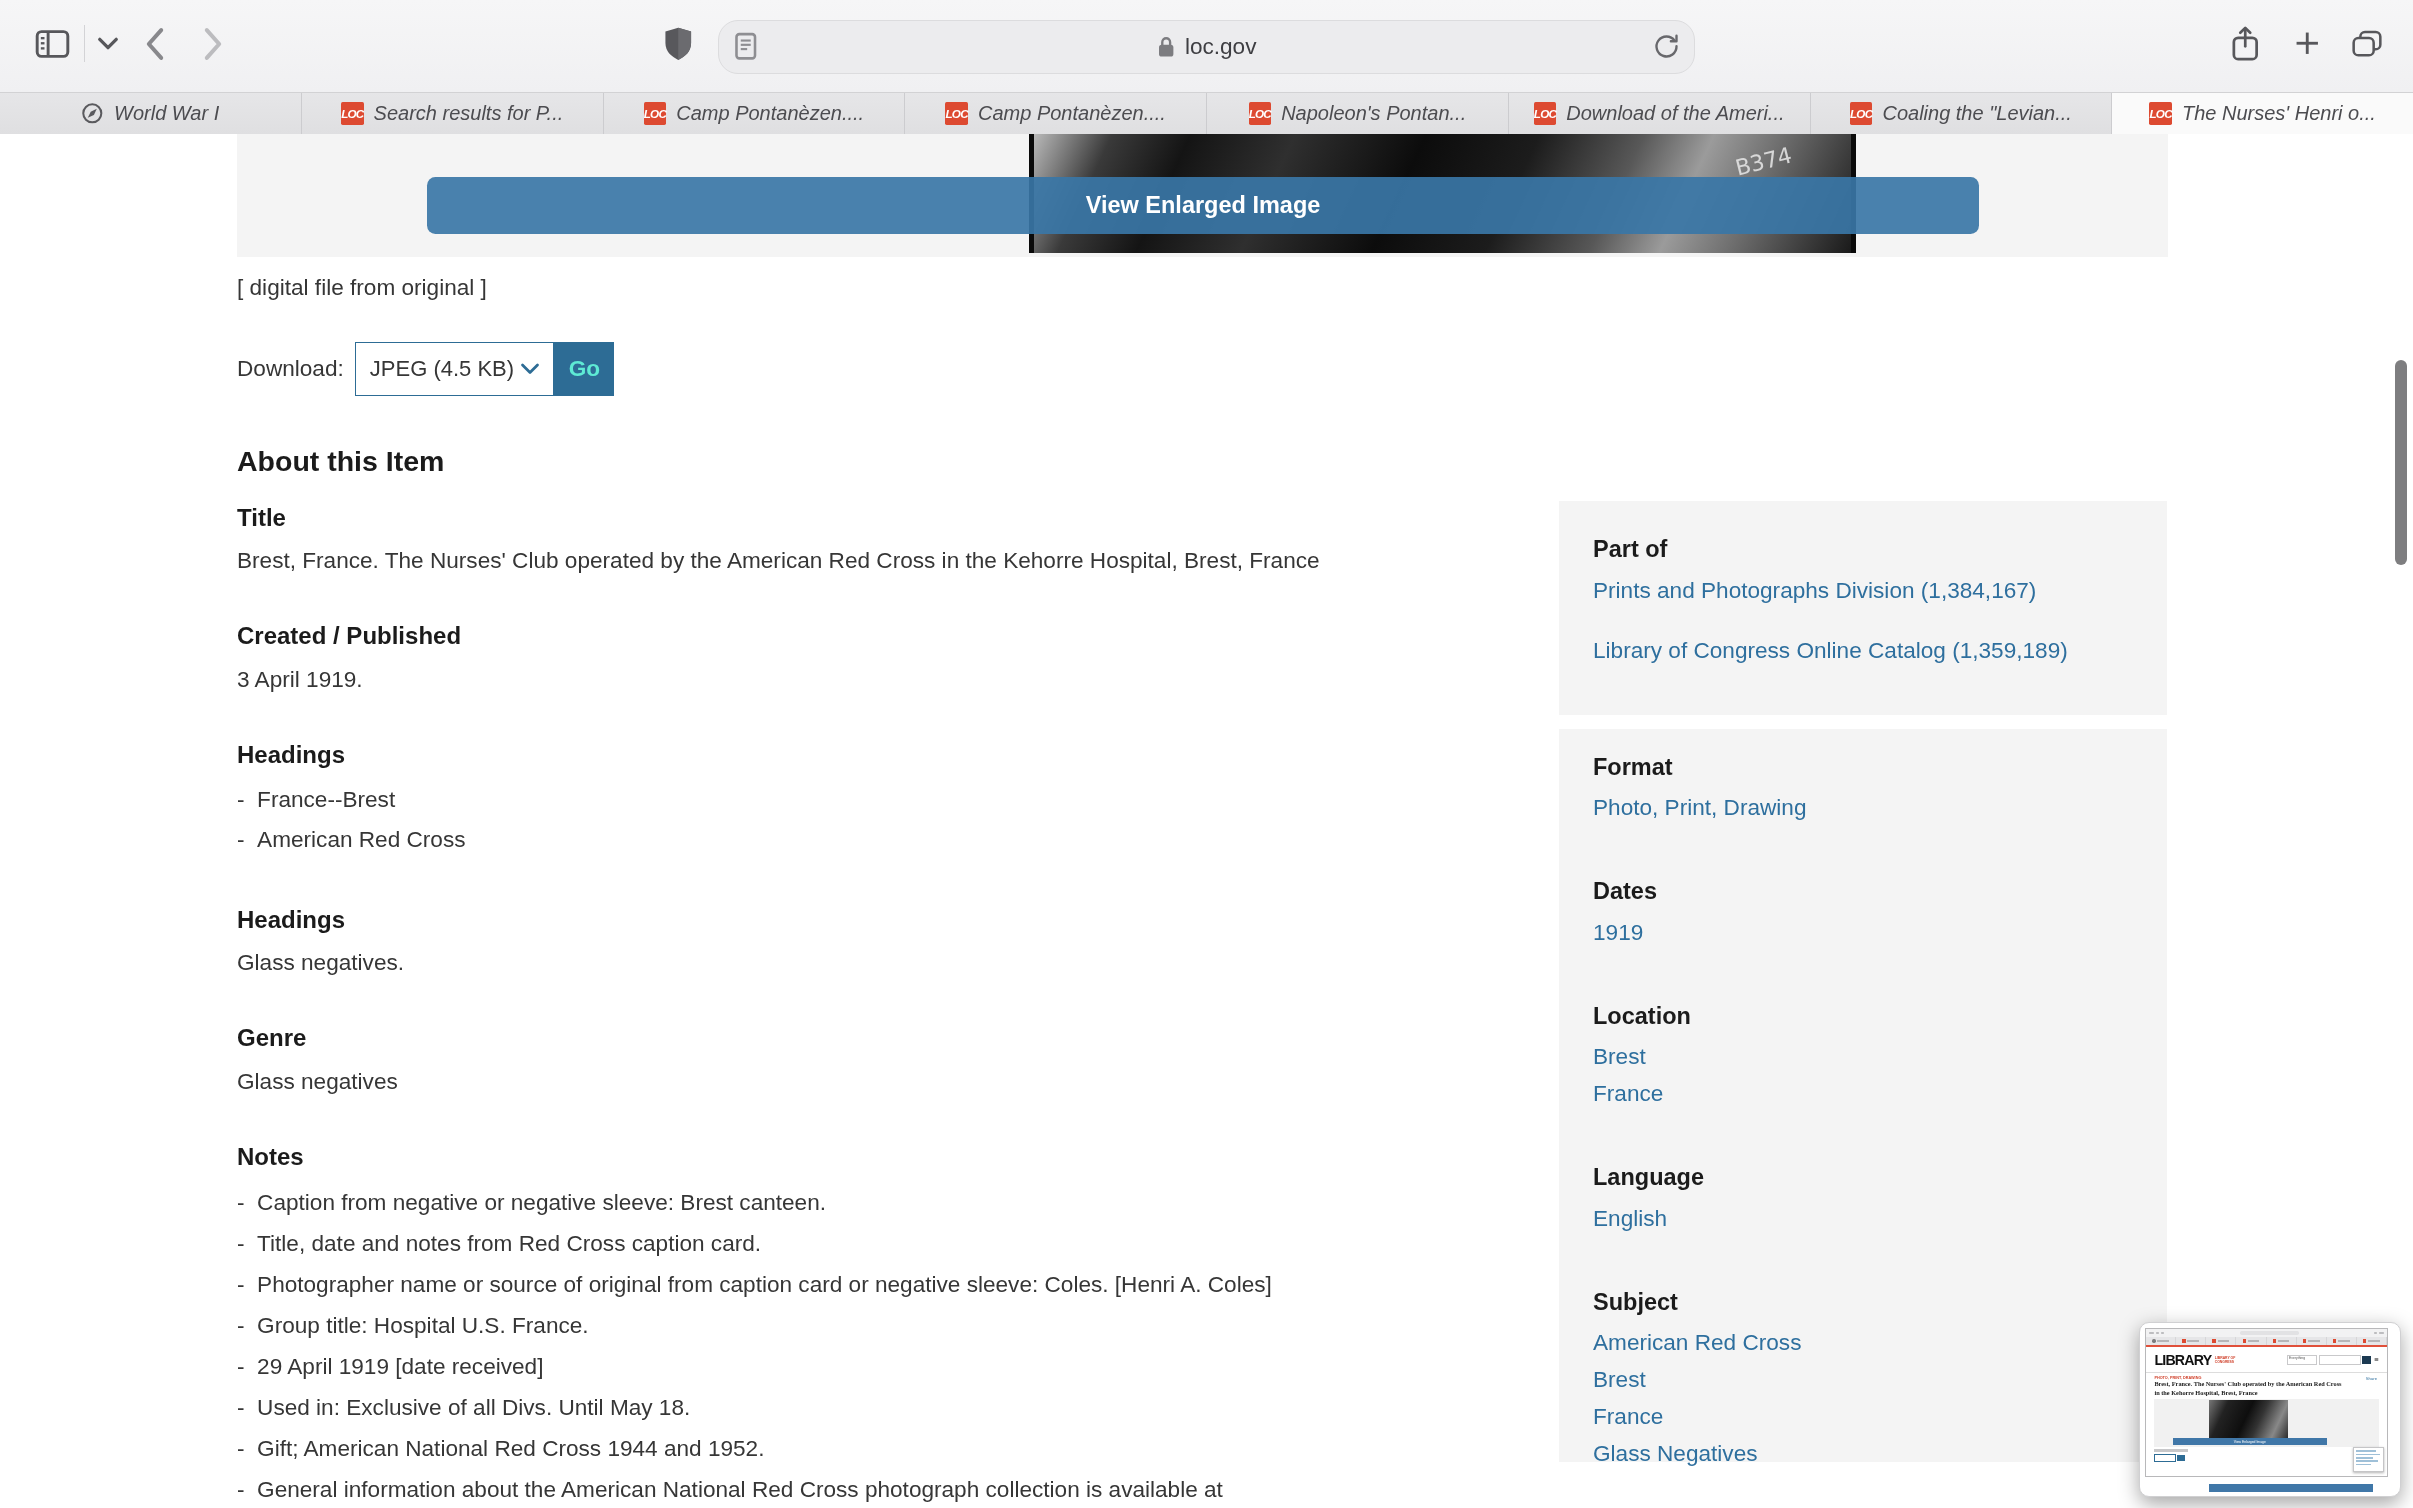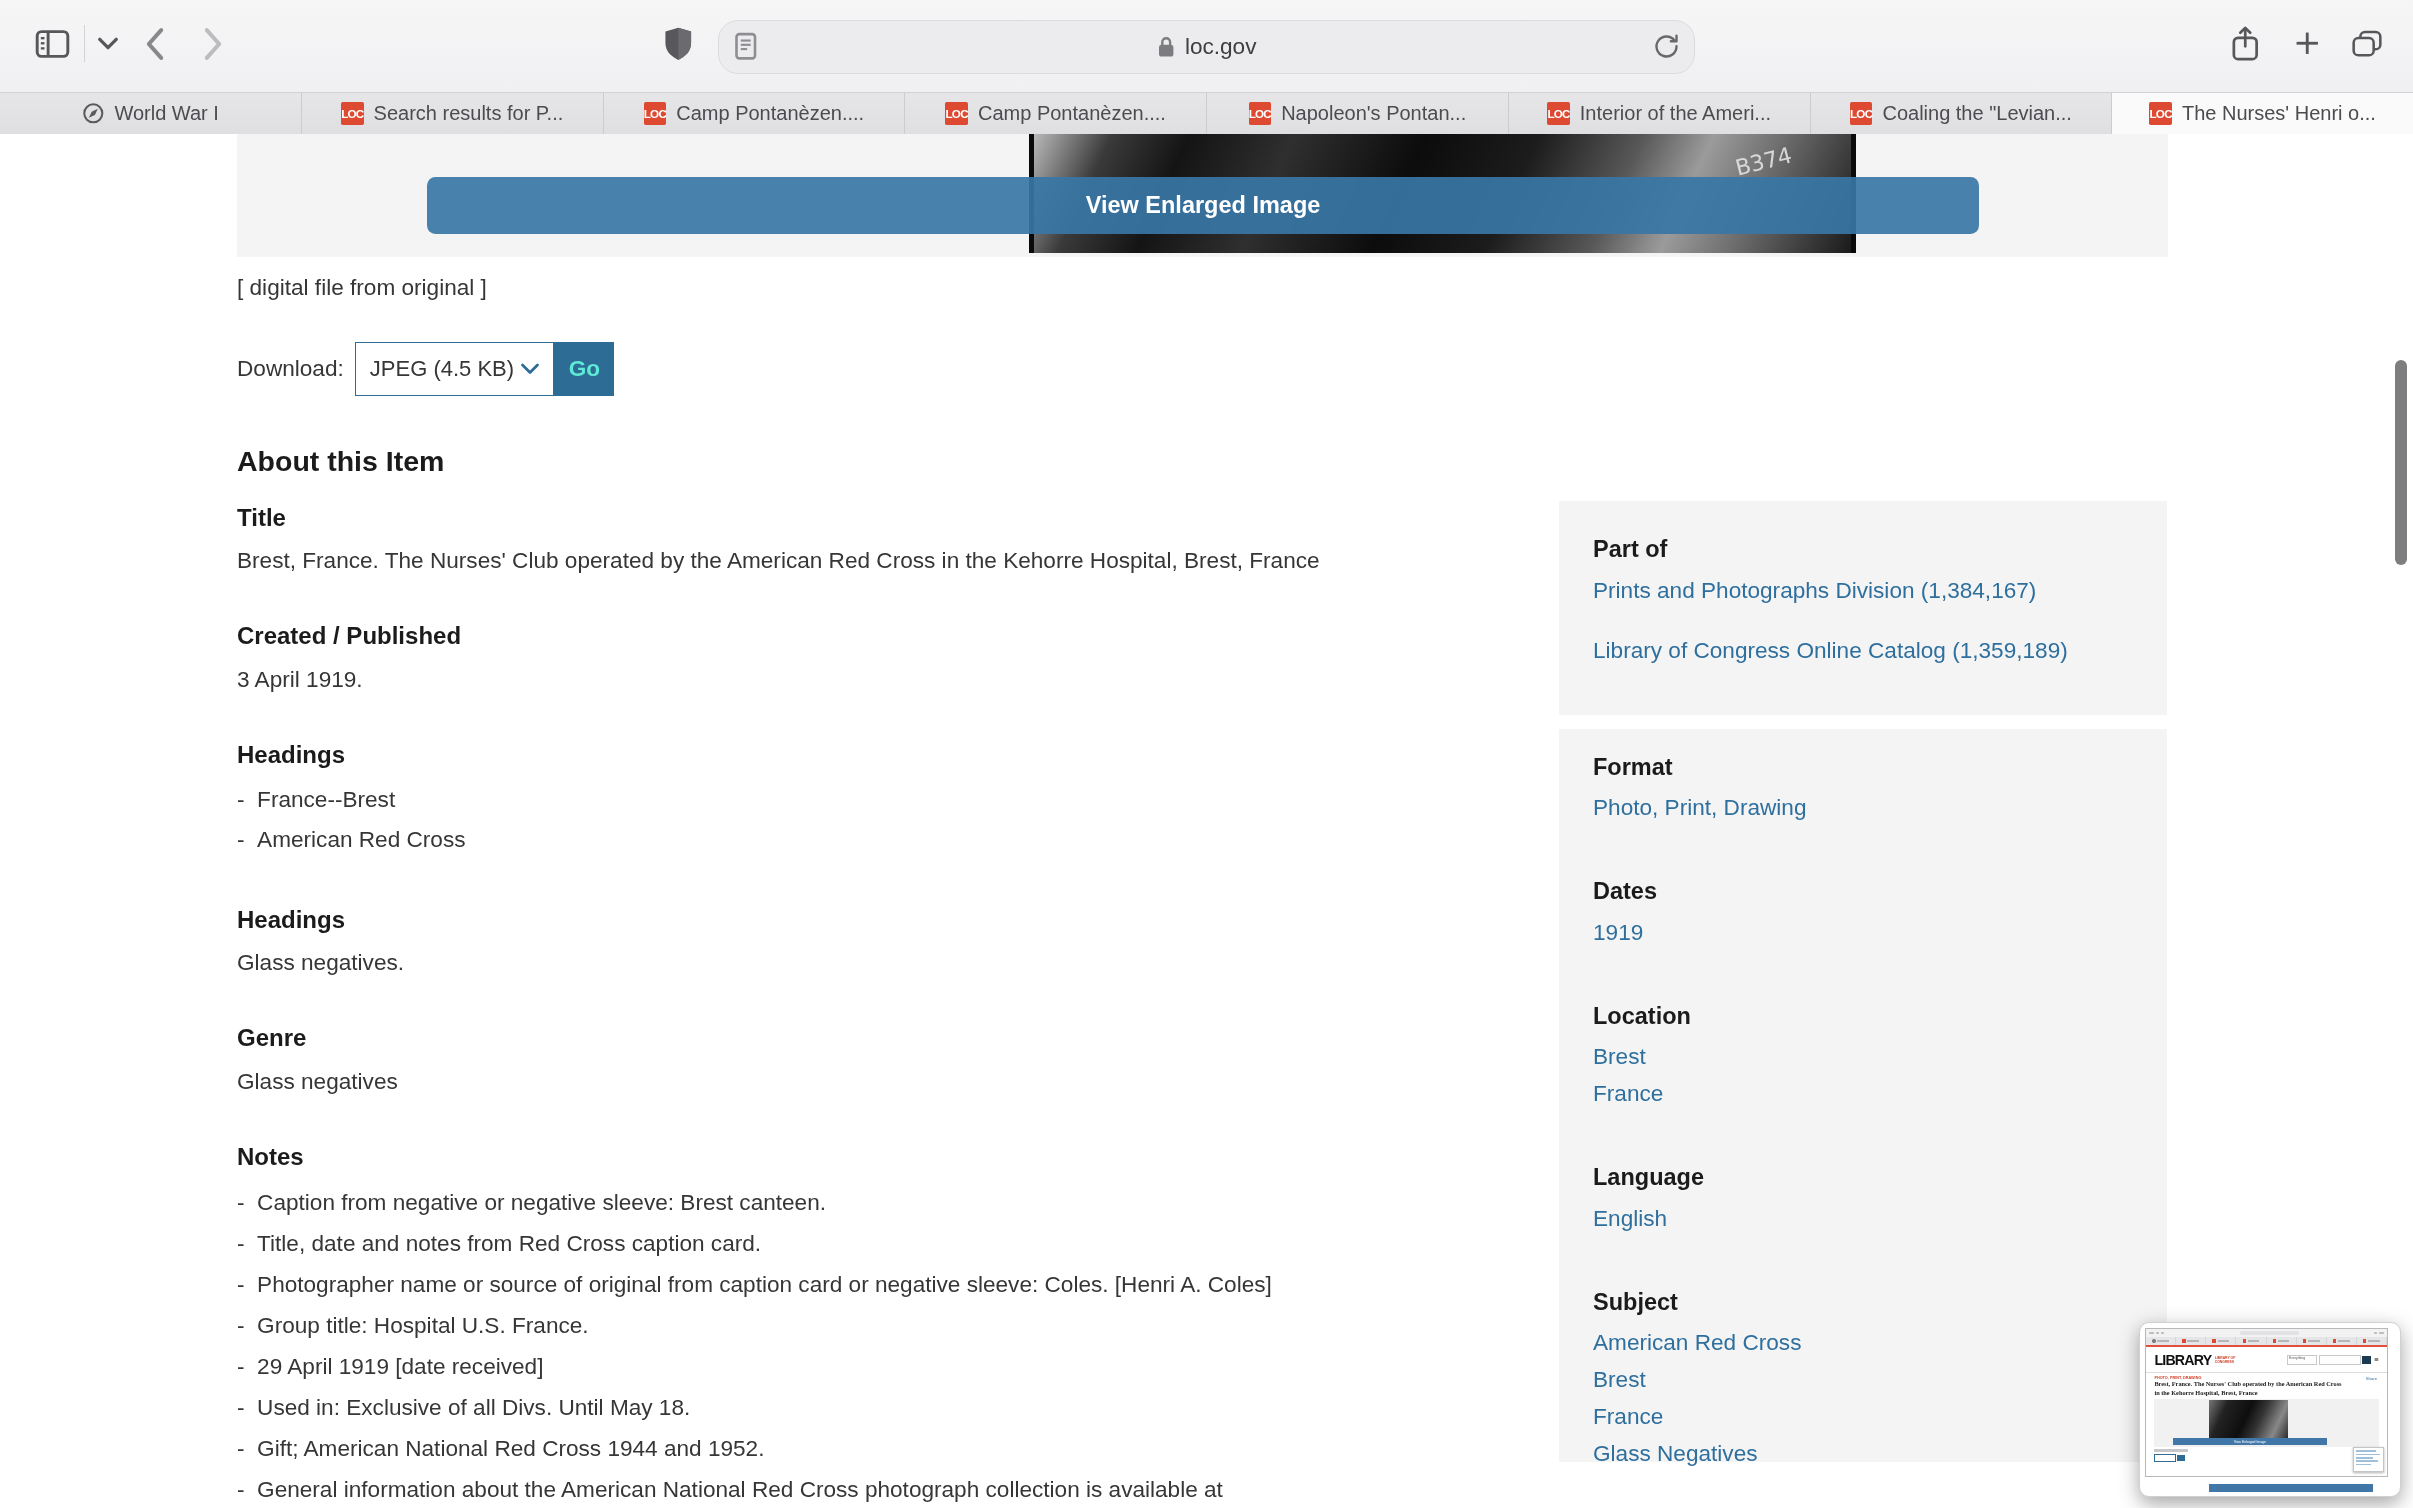--- a/index.html
+++ b/index.html
@@ -17,21 +17,21 @@
     display:flex;align-items:center;justify-content:center;gap:10px;}
   .urltext{font-size:22.6px;color:#3e3e42;}
   .url-side{position:absolute;top:0;height:50px;display:flex;align-items:center;}
 
   
   .tabbar{position:absolute;left:0;top:92px;width:2413px;height:42px;
     display:flex;background:#e2e2e4;border-top:0.8px solid #d2d2d4;
     box-sizing:border-box;}
   .tab{flex:1 1 0;display:flex;align-items:center;justify-content:center;
     gap:10px;border-right:0.8px solid #cccccf;box-sizing:border-box;
-    background:linear-gradient(#e6e6e8,#dfdfe1);overflow:hidden;white-space:nowrap;}
+    background:linear-gradient(#e6e6e8,#dfdfe1);overflow:hidden;white-space:nowrap;font-style:italic;}
   .tab:last-child{border-right:none;}
   .tab.active{background:#fafafa;}
   .tablabel{font-size:20px;color:#4c4c50;}
   .favicon-loc{width:22.6px;height:22.6px;background:#dd4a31;color:#fff;
     display:flex;align-items:center;justify-content:center;
     font-size:11.7px;font-weight:bold;letter-spacing:-0.8px;border-radius:1.7px;flex:0 0 auto;}
 
   
   .content{position:absolute;left:0;top:134px;width:2413px;height:1374px;
     background:#fff;overflow:hidden;}
@@ -231,21 +231,21 @@
       <div class="tab">
         <span class="favicon-loc">LOC</span>
         <span class="tablabel">Camp Pontanèzen....</span>
       </div>
       <div class="tab">
         <span class="favicon-loc">LOC</span>
         <span class="tablabel">Napoleon's Pontan...</span>
       </div>
       <div class="tab">
         <span class="favicon-loc">LOC</span>
-        <span class="tablabel">Interior of the Ameri...</span>
+        <span class="tablabel">Download of the Ameri...</span>
       </div>
       <div class="tab">
         <span class="favicon-loc">LOC</span>
         <span class="tablabel">Coaling the "Levian...</span>
       </div>
       <div class="tab active">
         <span class="favicon-loc">LOC</span>
         <span class="tablabel">The Nurses' Henri o...</span>
       </div>
     </div>

